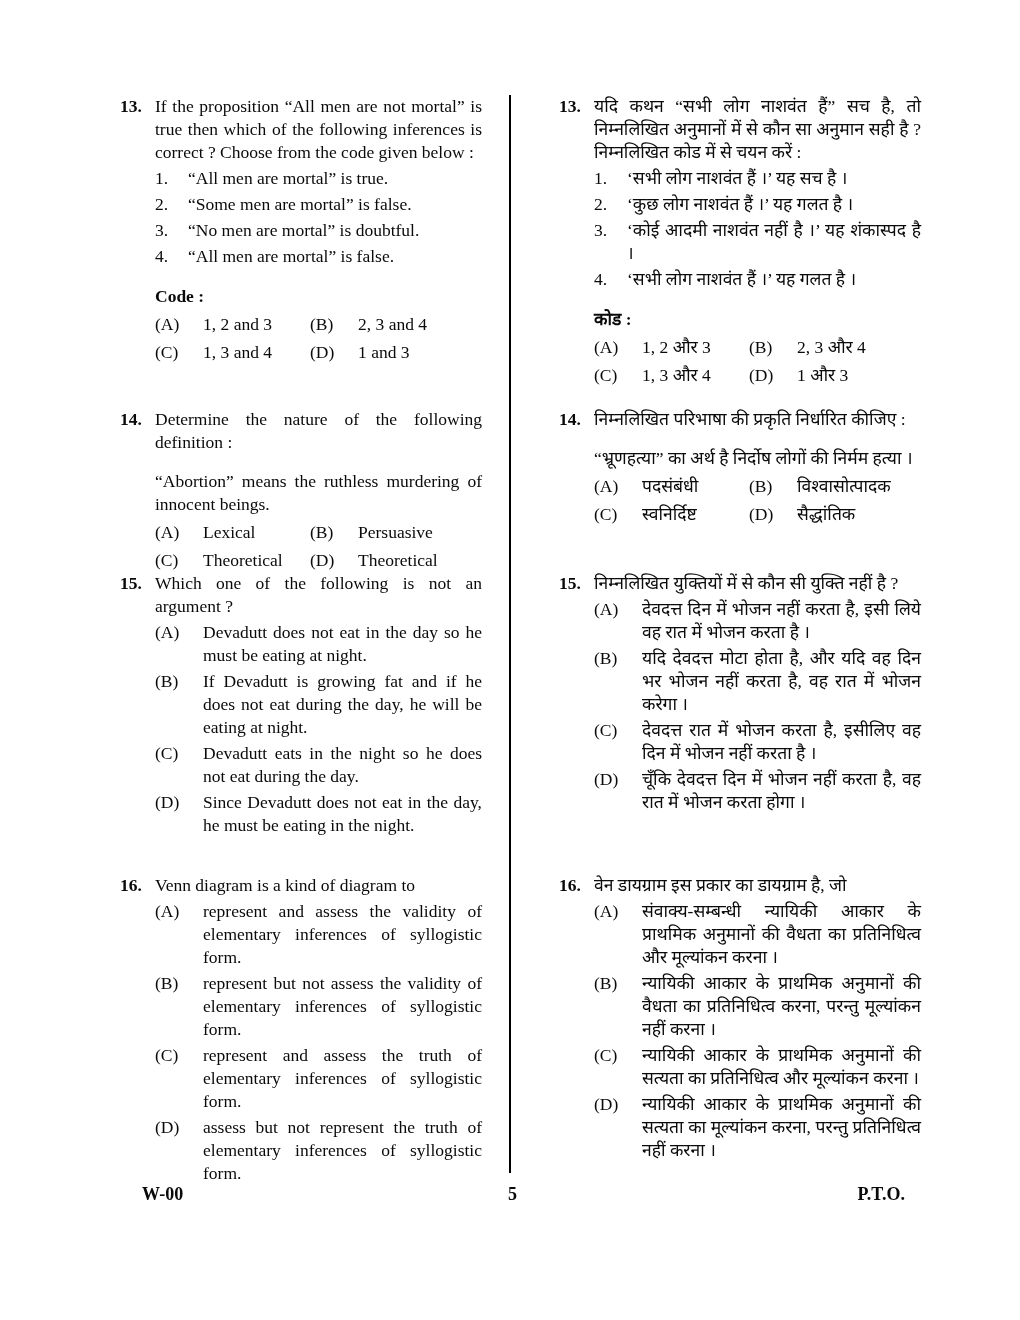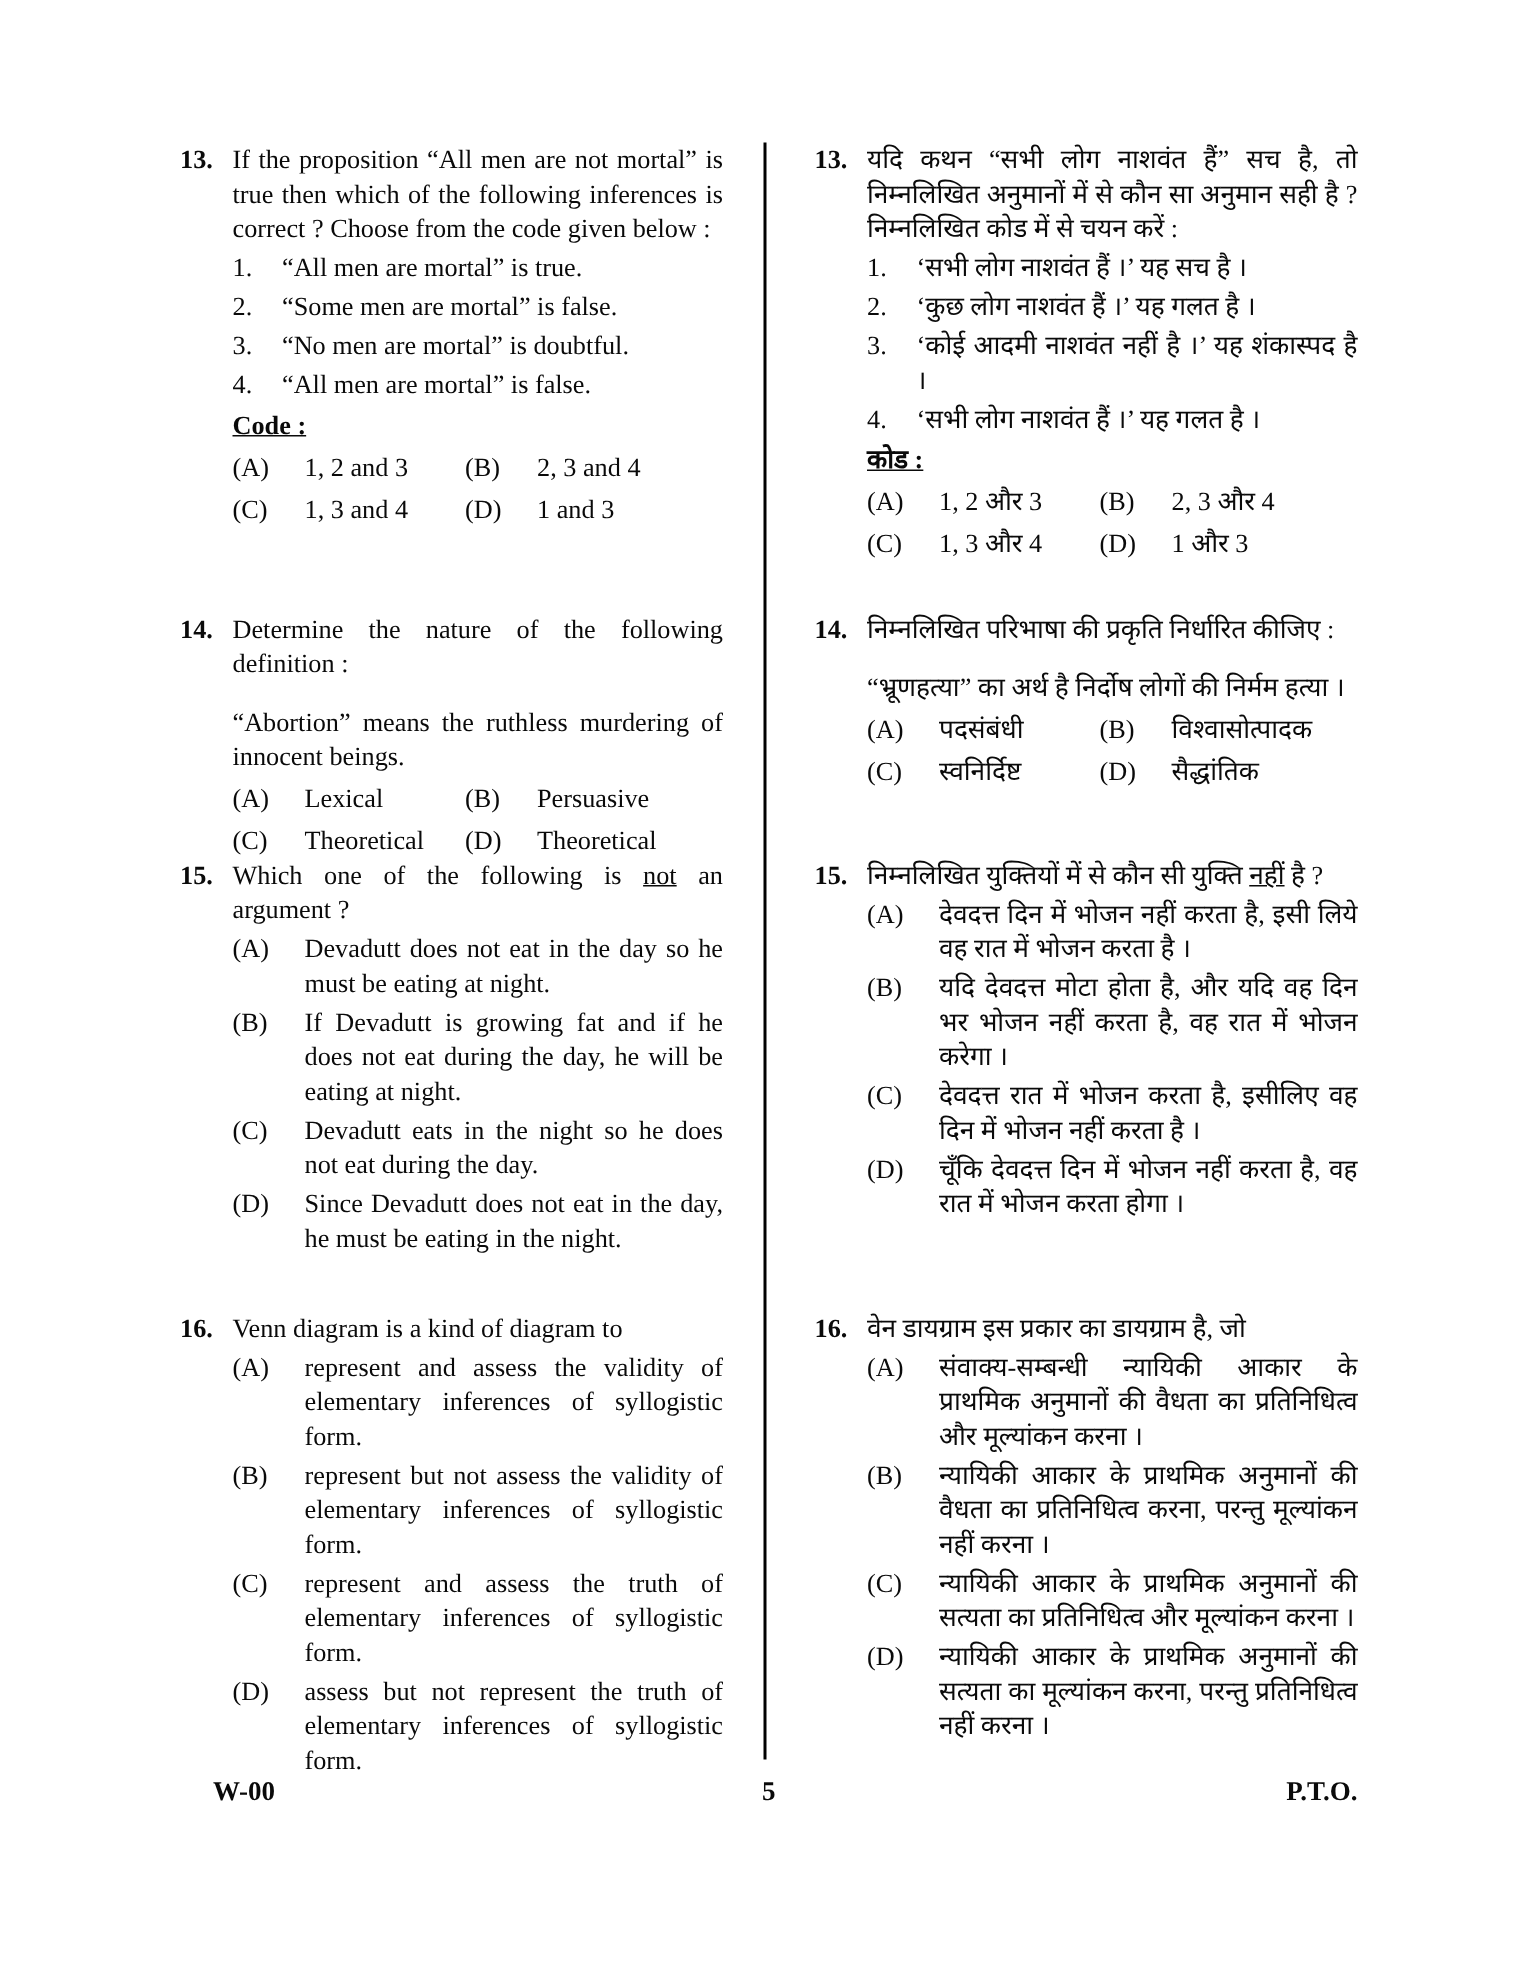--- a/index.html
+++ b/index.html
@@ -14,34 +14,34 @@
     overflow:hidden;
   }
   .divider{
     position:absolute;left:509px;top:95px;width:2px;height:1078px;
     background:#000;
   }
   .cols{
     position:absolute;left:120px;top:95px;
     display:grid;
     grid-template-columns:362px 362px;
-    column-gap:61px;
+    column-gap:77px;
     grid-template-rows:minmax(313px,auto) minmax(160px,auto) minmax(302px,auto) auto;
   }
   .q{
     display:grid;
     grid-template-columns:35px 1fr;
     align-content:start;
   }
   .qnum{font-weight:bold;}
   p{margin:0;}
   .just{text-align:justify;text-justify:inter-word;}
-  .u{text-decoration:underline;}
+  .u{}
   .item{display:grid;grid-template-columns:33px 1fr;margin-top:3px;}
-  .code-label{font-weight:bold;margin-top:4px;text-decoration:underline;}
+  .code-label{font-weight:bold;margin-top:17px;}
   .opts-inline{display:grid;grid-template-columns:48px 107px 48px 1fr;margin-top:5px;}
   .opt{display:grid;grid-template-columns:48px 1fr;margin-top:3px;}
   .body-para{margin-top:16px;}
   .footer{
     position:absolute;left:120px;right:115px;top:1183px;
     font-weight:bold;font-size:18px;line-height:22px;
   }
   .footer .fl{position:absolute;left:0;top:0;margin-left:22px;}
   .footer .fc{position:absolute;left:50%;transform:translateX(-50%);top:0;}
   .footer .fr{position:absolute;right:0;top:0;margin-left:40px;}

